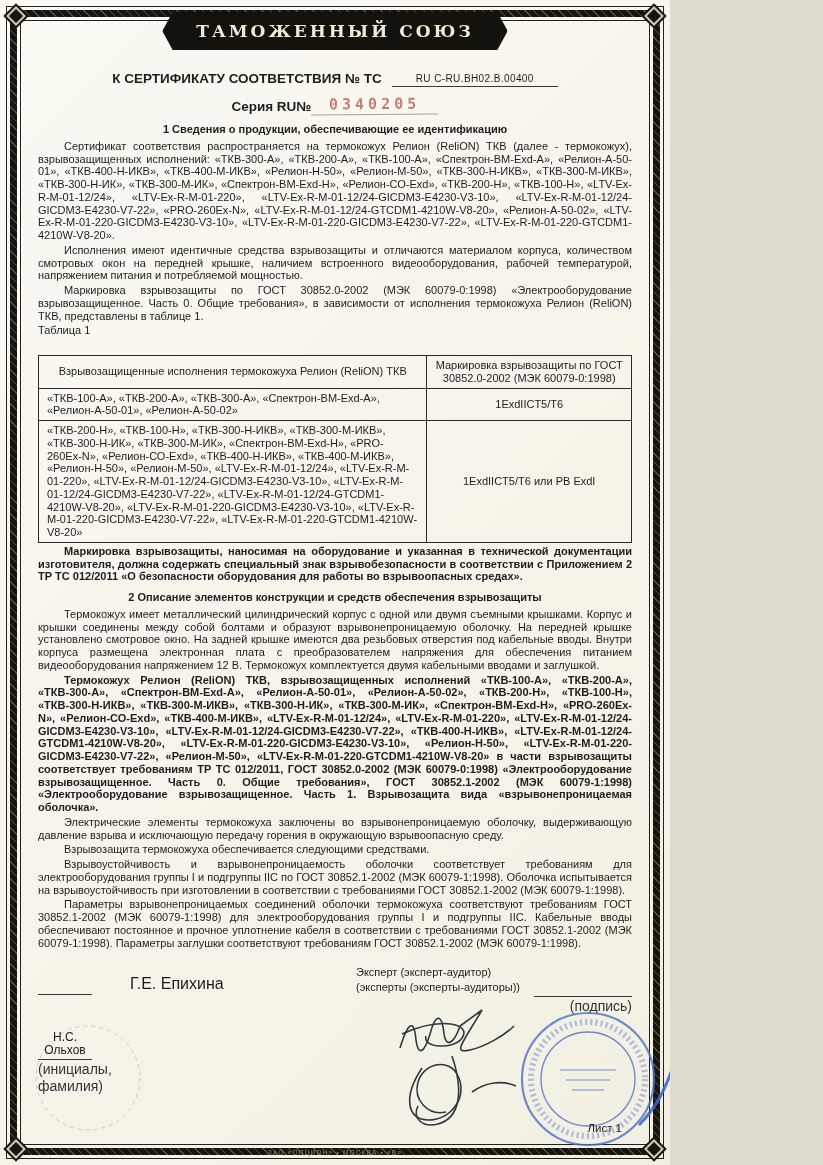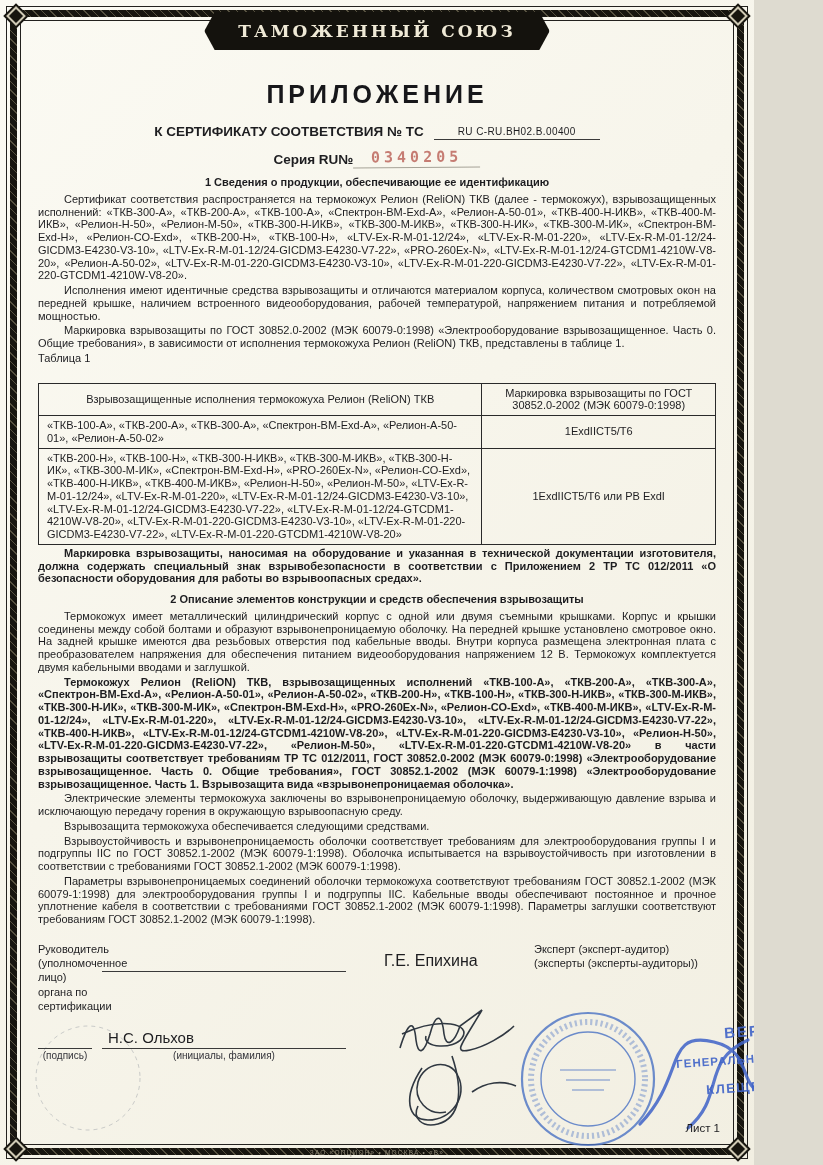--- a/index.html
+++ b/index.html
@@ -1,20 +1,20 @@
 <!DOCTYPE html>
 <html><head>
 <meta charset="utf-8">
 <style>
   * { margin:0; padding:0; box-sizing:border-box; }
   html,body { width:823px; height:1165px; }
   body { font-family:"Liberation Sans", sans-serif; background:#dedbd0; }
 
   .page {
-    position:relative; width:754px; height:1165px; overflow:hidden;
+    position:relative; width:670px; height:1165px; overflow:hidden;
     background:linear-gradient(135deg,#fbfaf3 0%,#f7f5eb 45%,#f2efe2 100%);
     color:#1d1d20;
     text-decoration:underline;
   }
 
   
   .border-outer { position:absolute; inset:6px; border:1.5px solid #23211e; pointer-events:none; z-index:1; }
   .border-band  { position:absolute; inset:10px; border:7px solid transparent;
                   border-image:repeating-linear-gradient(45deg,#17150f 0 3px,#55503f 3px 4px,#17150f 4px 6px) 7;
                   pointer-events:none; z-index:1; }
@@ -61,27 +61,27 @@
   td.mark   { text-align:center; }
 
   
   .sig-block { margin-top:12px; display:grid; grid-template-columns:54px 244px 168px 1fr;
                column-gap:10px; position:relative; }
   .mp { grid-row:1 / span 2; font-family:"Liberation Serif", serif; font-style:italic; font-weight:bold;
         font-size:13px; letter-spacing:2px; padding:30px 0 0 4px; }
   .role { font-size:11px; line-height:1.3; padding-top:4px; }
   .sig-space { border-bottom:1px solid #3a3a3a; height:34px; }
   .sig-space2 { border-bottom:1px solid #3a3a3a; height:30px; margin-top:6px; }
-  .cap { text-align:center; font-size:10px; color:#33333a; padding-top:1px; }
+  .cap { text-align:right; font-size:14px; color:#33333a; padding-top:1px; }
   .name { font-size:16px; padding:14px 0 0 28px; }
   .name2wrap { margin-top:6px; }
-  .name2 { display:block; border-bottom:1px solid #3a3a3a; font-size:15px; 
+  .name2 { display:block; border-bottom:1px solid #3a3a3a; font-size:12px; text-align:center;
            padding:10px 6px 1px; }
 
-  .sheet { position:absolute; right:34px; top:1122px; font-size:11.5px; z-index:4; }
+  .sheet { position:absolute; right:48px; top:1122px; font-size:11.5px; z-index:4; }
   .microtext { position:absolute; bottom:9px; left:0; width:100%; text-align:center;
                font-size:6.5px; letter-spacing:1.2px; color:#8d8776; z-index:2; }
 
   
   .overlay { position:absolute; inset:0; z-index:4; pointer-events:none; }
   .bluetext { position:absolute; color:#3f63c8; font-weight:bold; z-index:5;
               transform:rotate(-4deg); white-space:nowrap; opacity:.9; }
   .bt1 { left:724px; top:1022px; font-size:15px; letter-spacing:2px; }
   .bt2 { left:676px; top:1052px; font-size:11.5px; letter-spacing:1px; }
   .bt3 { left:706px; top:1078px; font-size:13px; letter-spacing:1.5px; }
@@ -96,21 +96,20 @@
   <div class="border-inner"></div>
   <div class="corner tl"></div>
   <div class="corner tr"></div>
   <div class="corner bl"></div>
   <div class="corner br"></div>
 
   <div class="banner">ТАМОЖЕННЫЙ СОЮЗ</div>
 
   <div class="content">
 
-    <div class="title">ПРИЛОЖЕНИЕ</div>
 
     <div class="cert-row">
       <span>К СЕРТИФИКАТУ СООТВЕТСТВИЯ № ТС</span>
       <span class="cert-value">RU C-RU.ВН02.В.00400</span>
     </div>
 
     <div class="series-row">
       <span>Серия RU</span>
       <span>№</span>
       <span class="series-number">0340205</span>
@@ -148,24 +147,20 @@
     <div class="sec-heading">2 Описание элементов конструкции и средств обеспечения взрывозащиты</div>
     <p class="p">Термокожух имеет металлический цилиндрический корпус с одной или двумя съемными крышками. Корпус и крышки соединены между собой болтами и образуют взрывонепроницаемую оболочку. На передней крышке установлено смотровое окно. На задней крышке имеются два резьбовых отверстия под кабельные вводы. Внутри корпуса размещена электронная плата с преобразователем напряжения для обеспечения питанием видеооборудования напряжением 12 В. Термокожух комплектуется двумя кабельными вводами и заглушкой.</p>
     <p class="p b">Термокожух Релион (ReliON) ТКВ, взрывозащищенных исполнений «ТКВ-100-А», «ТКВ-200-А», «ТКВ-300-А», «Спектрон-ВМ-Exd-А», «Релион-А-50-01», «Релион-А-50-02», «ТКВ-200-Н», «ТКВ-100-Н», «ТКВ-300-Н-ИКВ», «ТКВ-300-М-ИКВ», «ТКВ-300-Н-ИК», «ТКВ-300-М-ИК», «Спектрон-ВМ-Exd-Н», «PRO-260Ex-N», «Релион-СО-Exd», «ТКВ-400-М-ИКВ», «LTV-Ex-R-M-01-12/24», «LTV-Ex-R-M-01-220», «LTV-Ex-R-M-01-12/24-GICDM3-E4230-V3-10», «LTV-Ex-R-M-01-12/24-GICDM3-E4230-V7-22», «ТКВ-400-Н-ИКВ», «LTV-Ex-R-M-01-12/24-GTCDM1-4210W-V8-20», «LTV-Ex-R-M-01-220-GICDM3-E4230-V3-10», «Релион-Н-50», «LTV-Ex-R-M-01-220-GICDM3-E4230-V7-22», «Релион-М-50», «LTV-Ex-R-M-01-220-GTCDM1-4210W-V8-20» в части взрывозащиты соответствует требованиям ТР ТС 012/2011, ГОСТ 30852.0-2002 (МЭК 60079-0:1998) «Электрооборудование взрывозащищенное. Часть 0. Общие требования», ГОСТ 30852.1-2002 (МЭК 60079-1:1998) «Электрооборудование взрывозащищенное. Часть 1. Взрывозащита вида «взрывонепроницаемая оболочка».</p>
     <p class="p">Электрические элементы термокожуха заключены во взрывонепроницаемую оболочку, выдерживающую давление взрыва и исключающую передачу горения в окружающую взрывоопасную среду.</p>
     <p class="p">Взрывозащита термокожуха обеспечивается следующими средствами.</p>
     <p class="p">Взрывоустойчивость и взрывонепроницаемость оболочки соответствует требованиям для электрооборудования группы I и подгруппы IIС по ГОСТ 30852.1-2002 (МЭК 60079-1:1998). Оболочка испытывается на взрывоустойчивость при изготовлении в соответствии с требованиями ГОСТ 30852.1-2002 (МЭК 60079-1:1998).</p>
     <p class="p">Параметры взрывонепроницаемых соединений оболочки термокожуха соответствуют требованиям ГОСТ 30852.1-2002 (МЭК 60079-1:1998) для электрооборудования группы I и подгруппы IIС. Кабельные вводы обеспечивают постоянное и прочное уплотнение кабеля в соответствии с требованиями ГОСТ 30852.1-2002 (МЭК 60079-1:1998). Параметры заглушки соответствуют требованиям ГОСТ 30852.1-2002 (МЭК 60079-1:1998).</p>
 
     <div class="sig-block">
 
-      <div class="role">
-        <span>Руководитель (уполномоченное</span><br>
-        <span>лицо) органа по сертификации</span>
-      </div>
       <div class="sig-space"></div>
       <div class="name">Г.Е. Епихина</div>
 
       <div class="role">
         <span>Эксперт (эксперт-аудитор)</span><br>
         <span>(эксперты (эксперты-аудиторы))</span>
       </div>
       <div>
         <div class="sig-space2"></div>
         <div class="cap">(подпись)</div>

